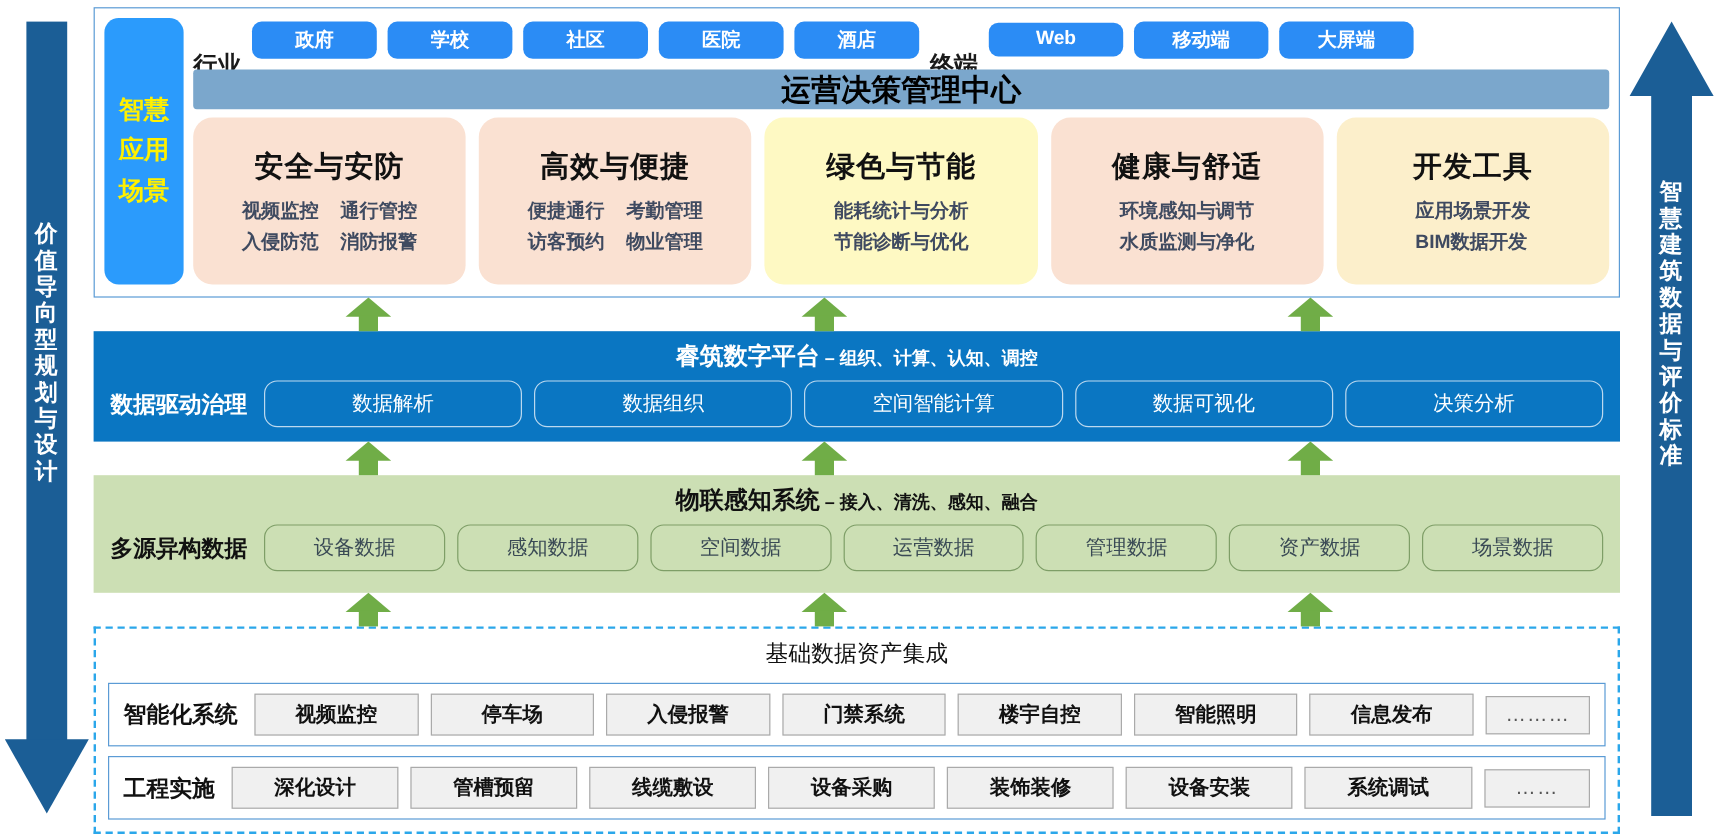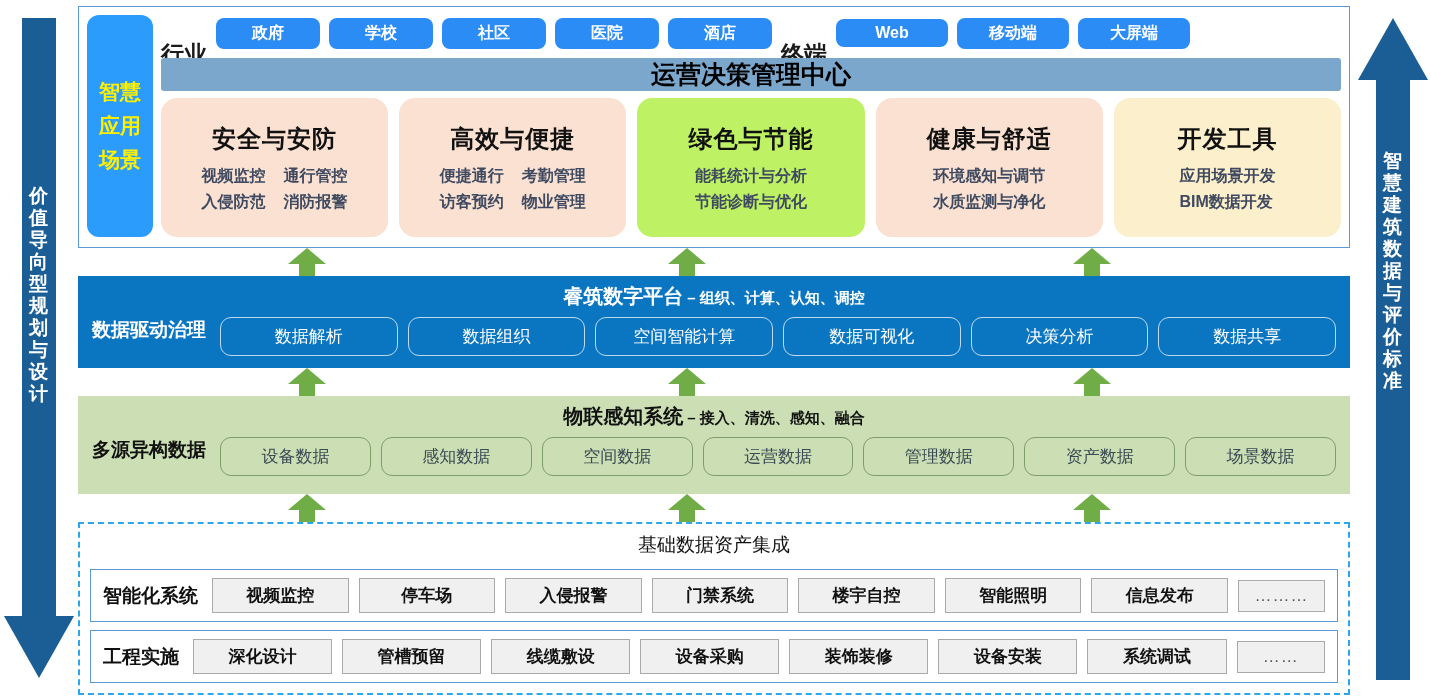--- a/index.html
+++ b/index.html
@@ -36,21 +36,21 @@
     padding:8px 8px 10px 8px;display:flex;gap:8px;
     box-sizing:border-box;height:242px;
   }
   .app-side{
     width:66px;background:#2B9BFC;border-radius:12px;
     display:flex;flex-direction:column;align-items:center;justify-content:center;
     color:#FFF000;font-weight:bold;font-size:21px;line-height:34px;flex:none;
   }
   .app-right{flex:1;display:flex;flex-direction:column;gap:7px;min-width:0;}
   .tagrow{display:flex;align-items:center;gap:9px;height:36px;}
-  .tagrow .cat{font-size:23px;font-weight:bold;color:#1a1a1a;white-space:nowrap;margin-top:43px;}
+  .tagrow .cat{font-size:20px;font-weight:bold;color:#1a1a1a;white-space:nowrap;margin-top:43px;}
   .pill{
     background:#2B8CF5;color:#fff;font-weight:bold;font-size:16px;
     border-radius:8px;padding:5px 0;text-align:center;min-width:104px;
   }
   .pill.wide{min-width:112px;}
   .center-bar{
     background:#7BA7CC;color:#000000;font-weight:bold;font-size:25px;
     text-align:center;padding:0 0;border-radius:3px;
   }
   .cards{display:flex;gap:11px;flex:1;}
@@ -69,21 +69,21 @@
   .arrow-row{position:relative;height:28px;}
   .up-arrow{position:absolute;top:0;width:38px;height:28px;}
   .up-arrow .head{position:absolute;top:0;left:0;width:0;height:0;
     border-left:19px solid transparent;border-right:19px solid transparent;border-bottom:16px solid #70AD47;}
   .up-arrow .tail{position:absolute;top:15px;left:11px;width:16px;height:13px;background:#70AD47;}
 
   
   .band{padding:7px 14px 12px 14px;box-sizing:border-box;}
   .band-title{text-align:center;font-size:20px;font-weight:bold;margin-bottom:7px;}
   .band-title .sub{font-size:15px;}
-  .band-row{display:flex;gap:10px;}
+  .band-row{display:flex;align-items:center;gap:10px;}
   .band-label{font-size:19px;font-weight:bold;white-space:nowrap;margin-right:4px;}
   .chip{
     flex:1;text-align:center;border-radius:11px;padding:7px 2px;
     font-size:17px;box-sizing:border-box;
   }
   .band.blue{background:#0A76C2;height:92px;}
   .band.blue .band-title{color:#fff;}
   .band.blue .band-label{color:#fff;}
   .band.blue .chip{border:1.5px solid #bcd9ef;color:#ffffff;}
   .band.green{background:#CCDFB4;height:98px;}
@@ -174,21 +174,21 @@
               <div class="card-col">
                 <div class="card-item">便捷通行</div>
                 <div class="card-item">访客预约</div>
               </div>
               <div class="card-col">
                 <div class="card-item">考勤管理</div>
                 <div class="card-item">物业管理</div>
               </div>
             </div>
           </div>
-          <div class="card" style="background: #bef264; border-radius: 15px;">
+          <div class="card" style="background: #fef9c3;">
             <div class="card-title">绿色与节能</div>
             <div class="card-items">
               <div class="card-col">
                 <div class="card-item">能耗统计与分析</div>
                 <div class="card-item">节能诊断与优化</div>
               </div>
             </div>
           </div>
           <div class="card" style="background: rgb(250, 225, 210);">
             <div class="card-title">健康与舒适</div>
@@ -232,21 +232,20 @@
     <div class="band-title">
       <span>睿筑数字平台</span><span class="sub"> – 组织、计算、认知、调控</span>
     </div>
     <div class="band-row">
       <div class="band-label">数据驱动治理</div>
       <div class="chip">数据解析</div>
       <div class="chip">数据组织</div>
       <div class="chip">空间智能计算</div>
       <div class="chip">数据可视化</div>
       <div class="chip">决策分析</div>
-      <div class="chip">数据共享</div>
     </div>
   </div>
 
   <div class="arrow-row" id="arrow-row-2">
       <div class="up-arrow" style="left: 210px;">
         <div class="head"></div>
         <div class="tail"></div>
       </div>
       <div class="up-arrow" style="left: 590px;">
         <div class="head"></div>

